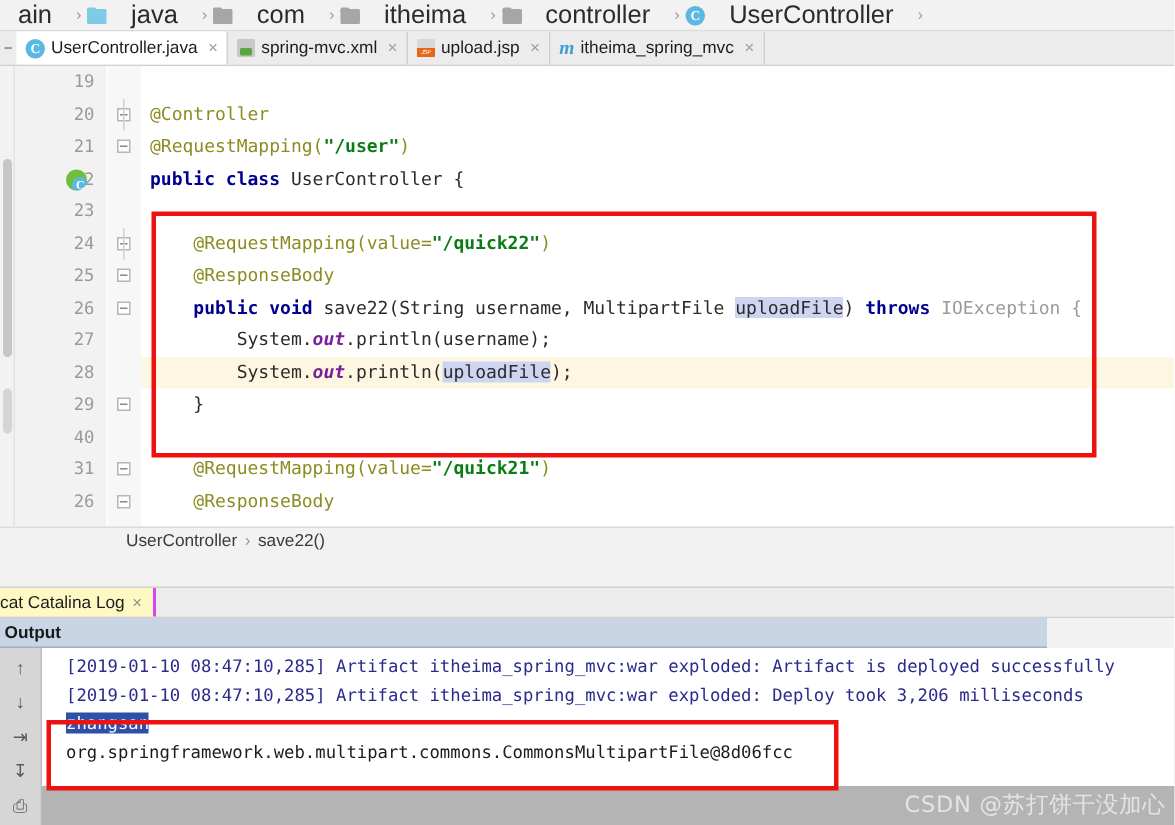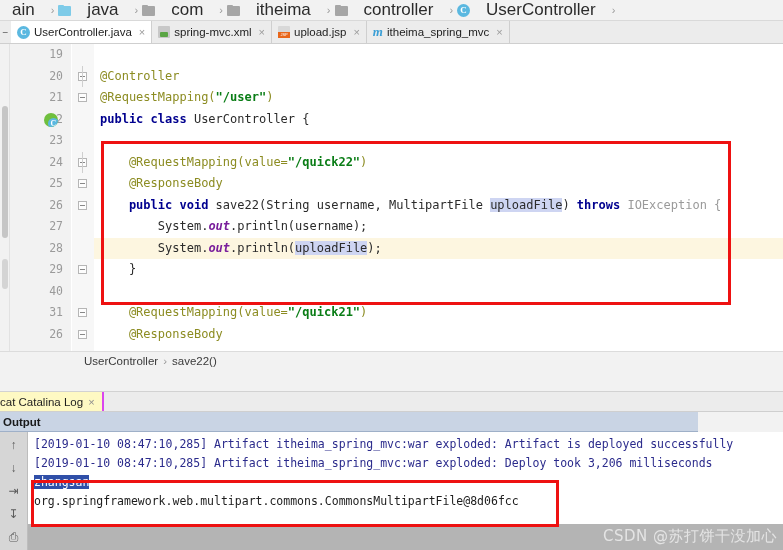--- a/index.html
+++ b/index.html
@@ -168,21 +168,21 @@
     background: #b4b4b4;
   }
   .console-toolbar {
     position: absolute; left: 0; top: 0; width: 28px; height: 118px;
     background: #d6d6d6; border-right: 1px solid #bdbdbd;
     display: flex; flex-direction: column; align-items: center; padding-top: 6px; gap: 9px;
   }
   .ctool { width: 16px; height: 14px; position: relative; color:#5a5a5a; font-size:12px; line-height:14px; text-align:center;}
   .console-body {
     position: absolute; left: 28px; top: 0; right: 0; height: 118px;
-    background: #ffffff; padding: 3px 0 0 6px; overflow: hidden;
+    background: #ffffff; padding: 3px 0 0 16px; overflow: hidden;
   }
   .cline {
     font-family: "DejaVu Sans Mono", monospace; font-size: 11.5px;
     line-height: 19px; color: #2b2b8c; white-space: pre;
   }
   .cline.dark { color: #1c1c1c; }
   .cline .selected { background: #2f4fa8; color: #ffffff; }
   .console-bottom-strip { position:absolute; left:28px; bottom:0; right:0; height:26px; background:#b4b4b4; }
 
   .watermark {

